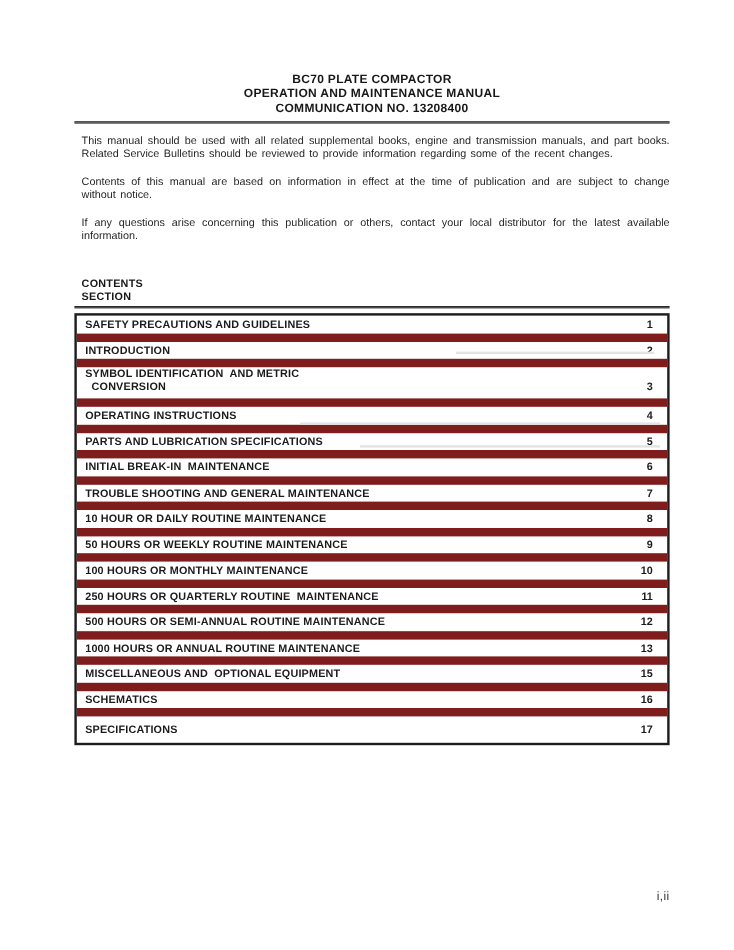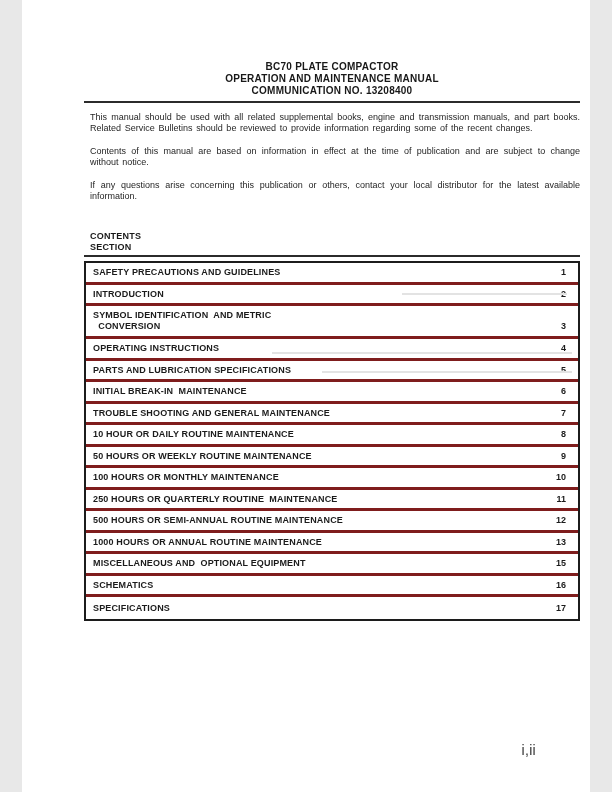--- a/index.html
+++ b/index.html
@@ -1,19 +1,19 @@
 <!DOCTYPE html>
 <html><head>
 <meta charset="utf-8">
 <style>
   * { margin: 0; padding: 0; box-sizing: border-box; }
   html, body { background: #e8e8e8; }
   .page {
     position: relative;
-    width: 568px;
+    width: 612px;
     height: 792px;
     margin: 0 auto;
     background: #ffffff;
     font-family: "Liberation Sans", sans-serif;
     color: #1f1f1f;
     overflow: hidden;
   }
   .content {
     position: absolute;
     left: 62px;
@@ -63,21 +63,21 @@
     margin-top: 4px;
     border: 2px solid #1c1c1c;
     background: #fff;
   }
   .toc-row {
     display: flex;
     justify-content: space-between;
     align-items: center;
     height: 21.5px;
     padding: 0 12px 0 7px;
-    border-bottom: 3px solid #7f1d1d;
+    border-bottom: 7px solid #7f1d1d;
   }
   .toc-row:last-child { border-bottom: none; }
   .toc-row.two-line {
     height: 33px;
     align-items: flex-end;
     padding-bottom: 5px;
   }
   .toc-label {
     font-weight: bold;
     font-size: 9px;
@@ -89,21 +89,21 @@
   .toc-num {
     font-weight: bold;
     font-size: 9px;
     line-height: 10.5px;
     color: #1b1b1b;
   }
   .page-number {
     position: absolute;
     right: 54px;
     top: 742px;
-    font-size: 14px;
+    font-size: 10px;
     color: #333;
     letter-spacing: 0.3px;
   }
   
   .scan-artifact {
     position: absolute;
     height: 1.5px;
     background: #e3e3e3;
     pointer-events: none;
   }

